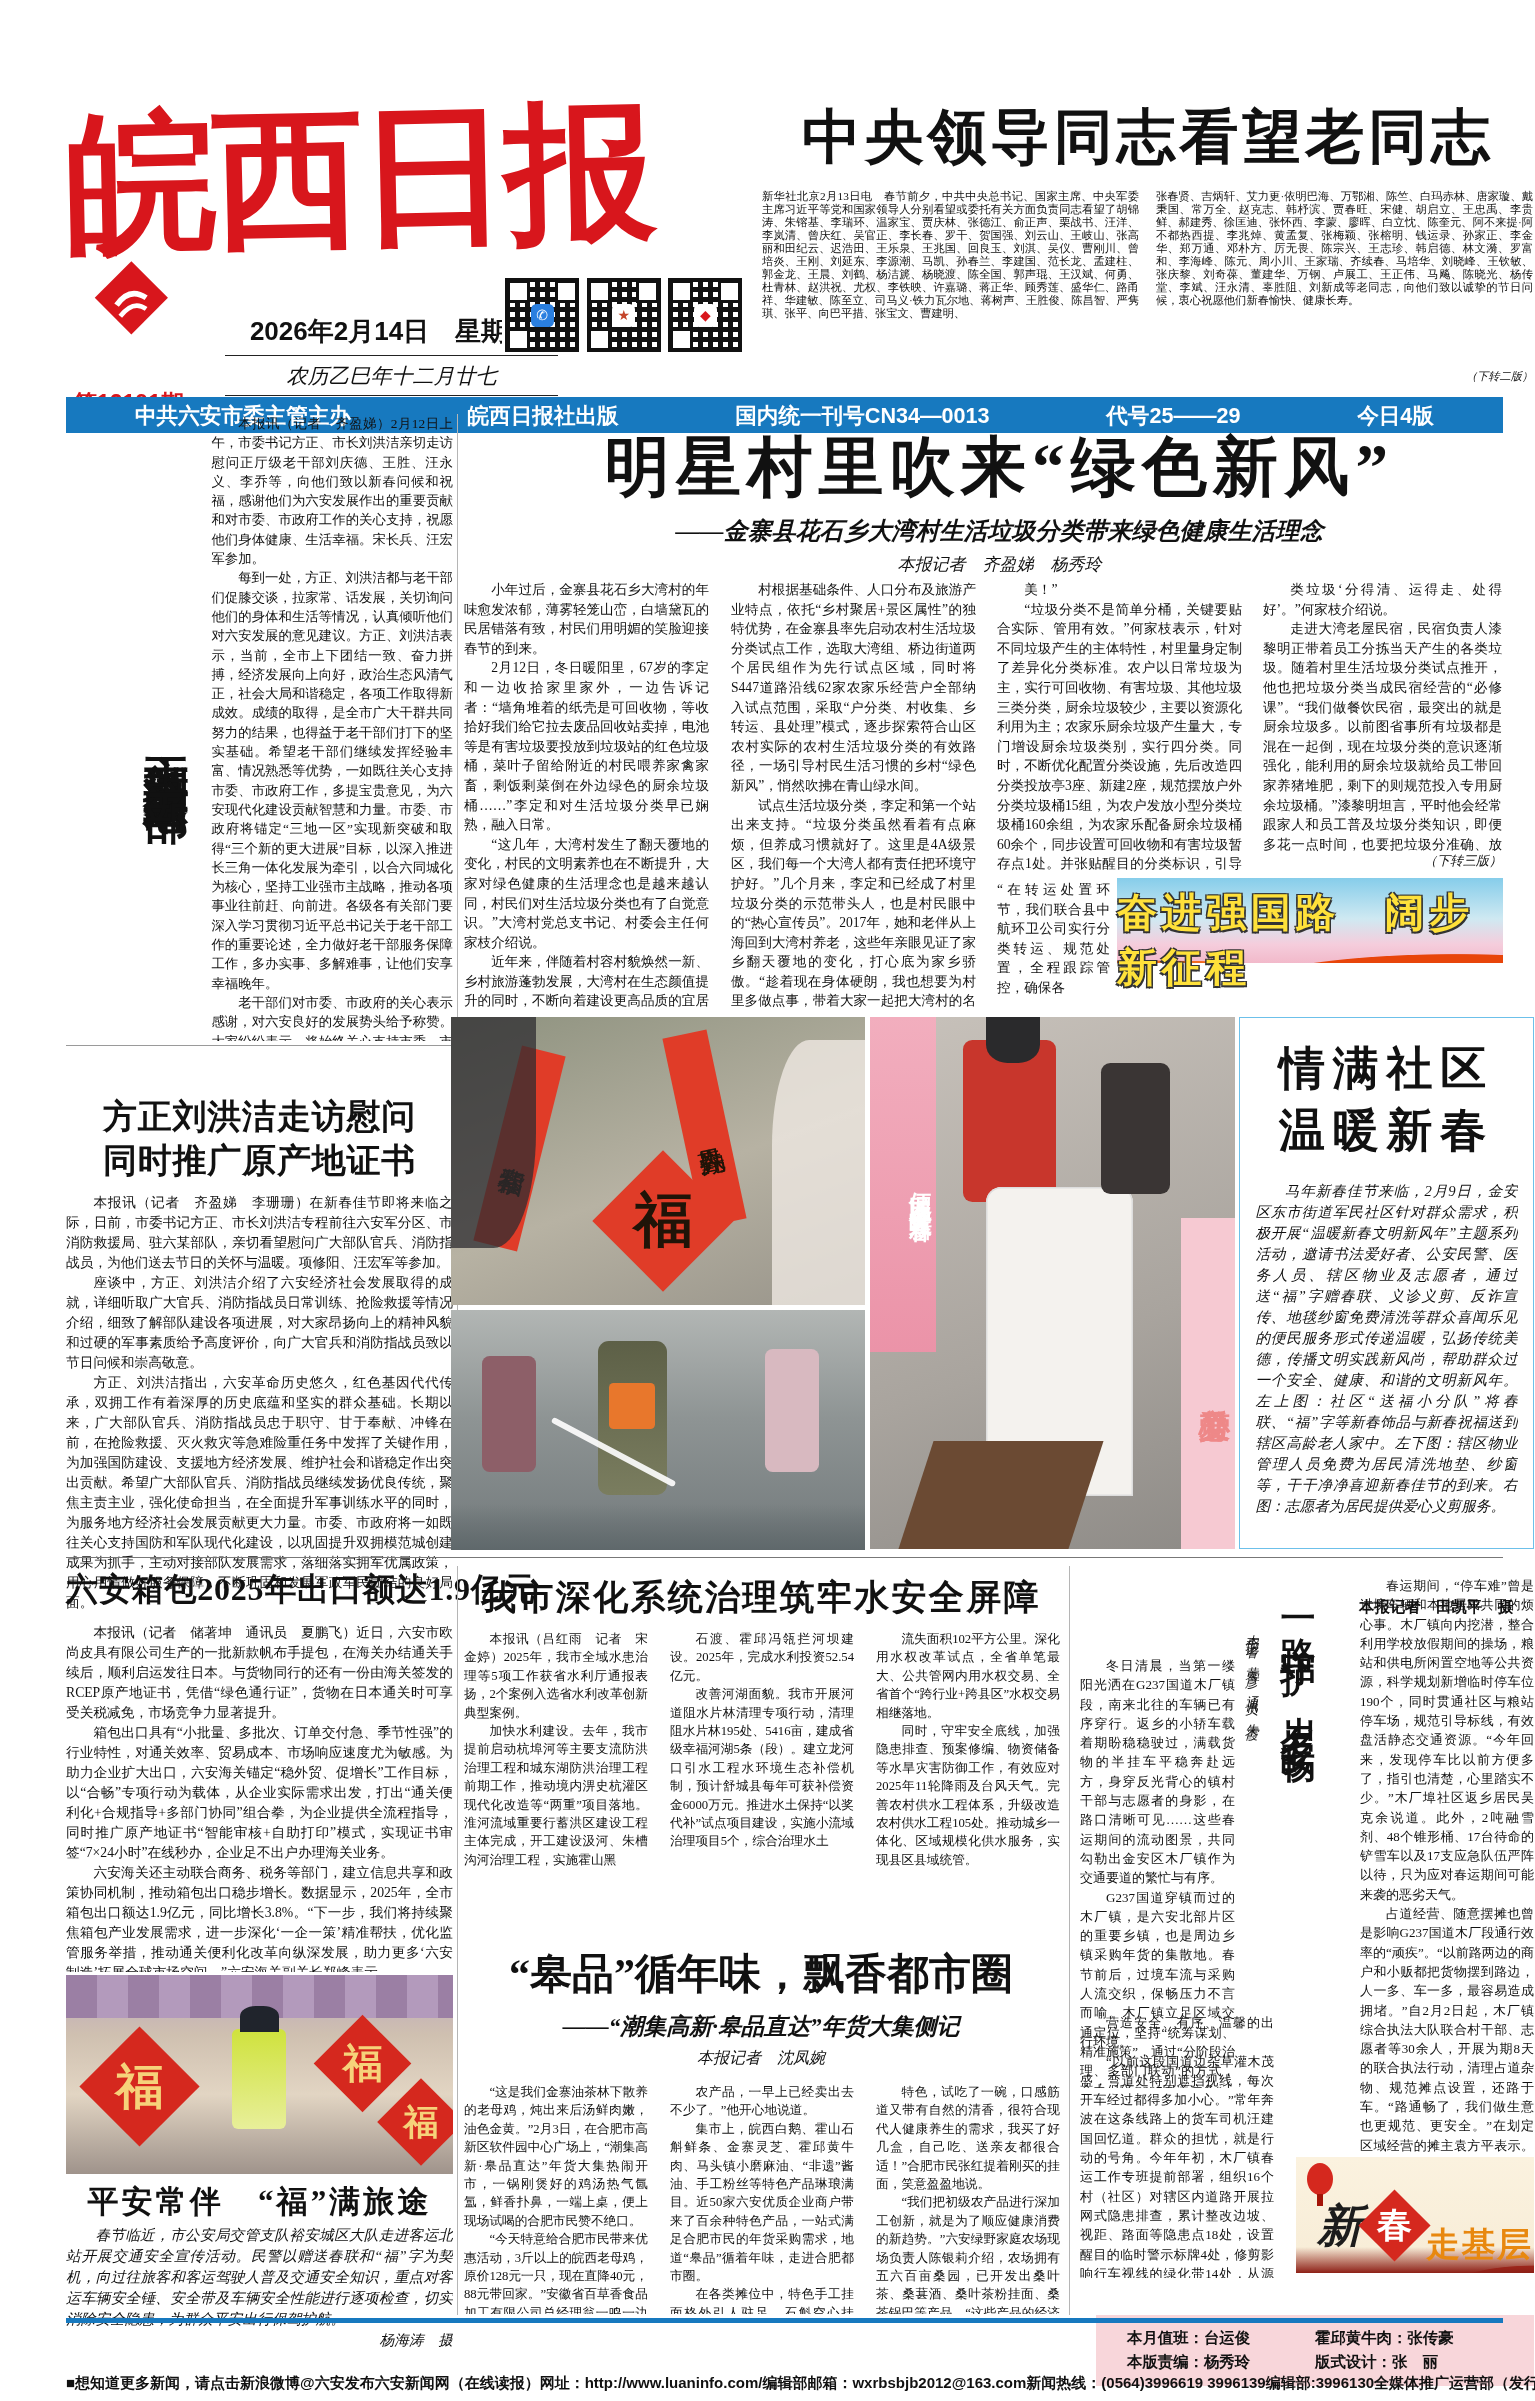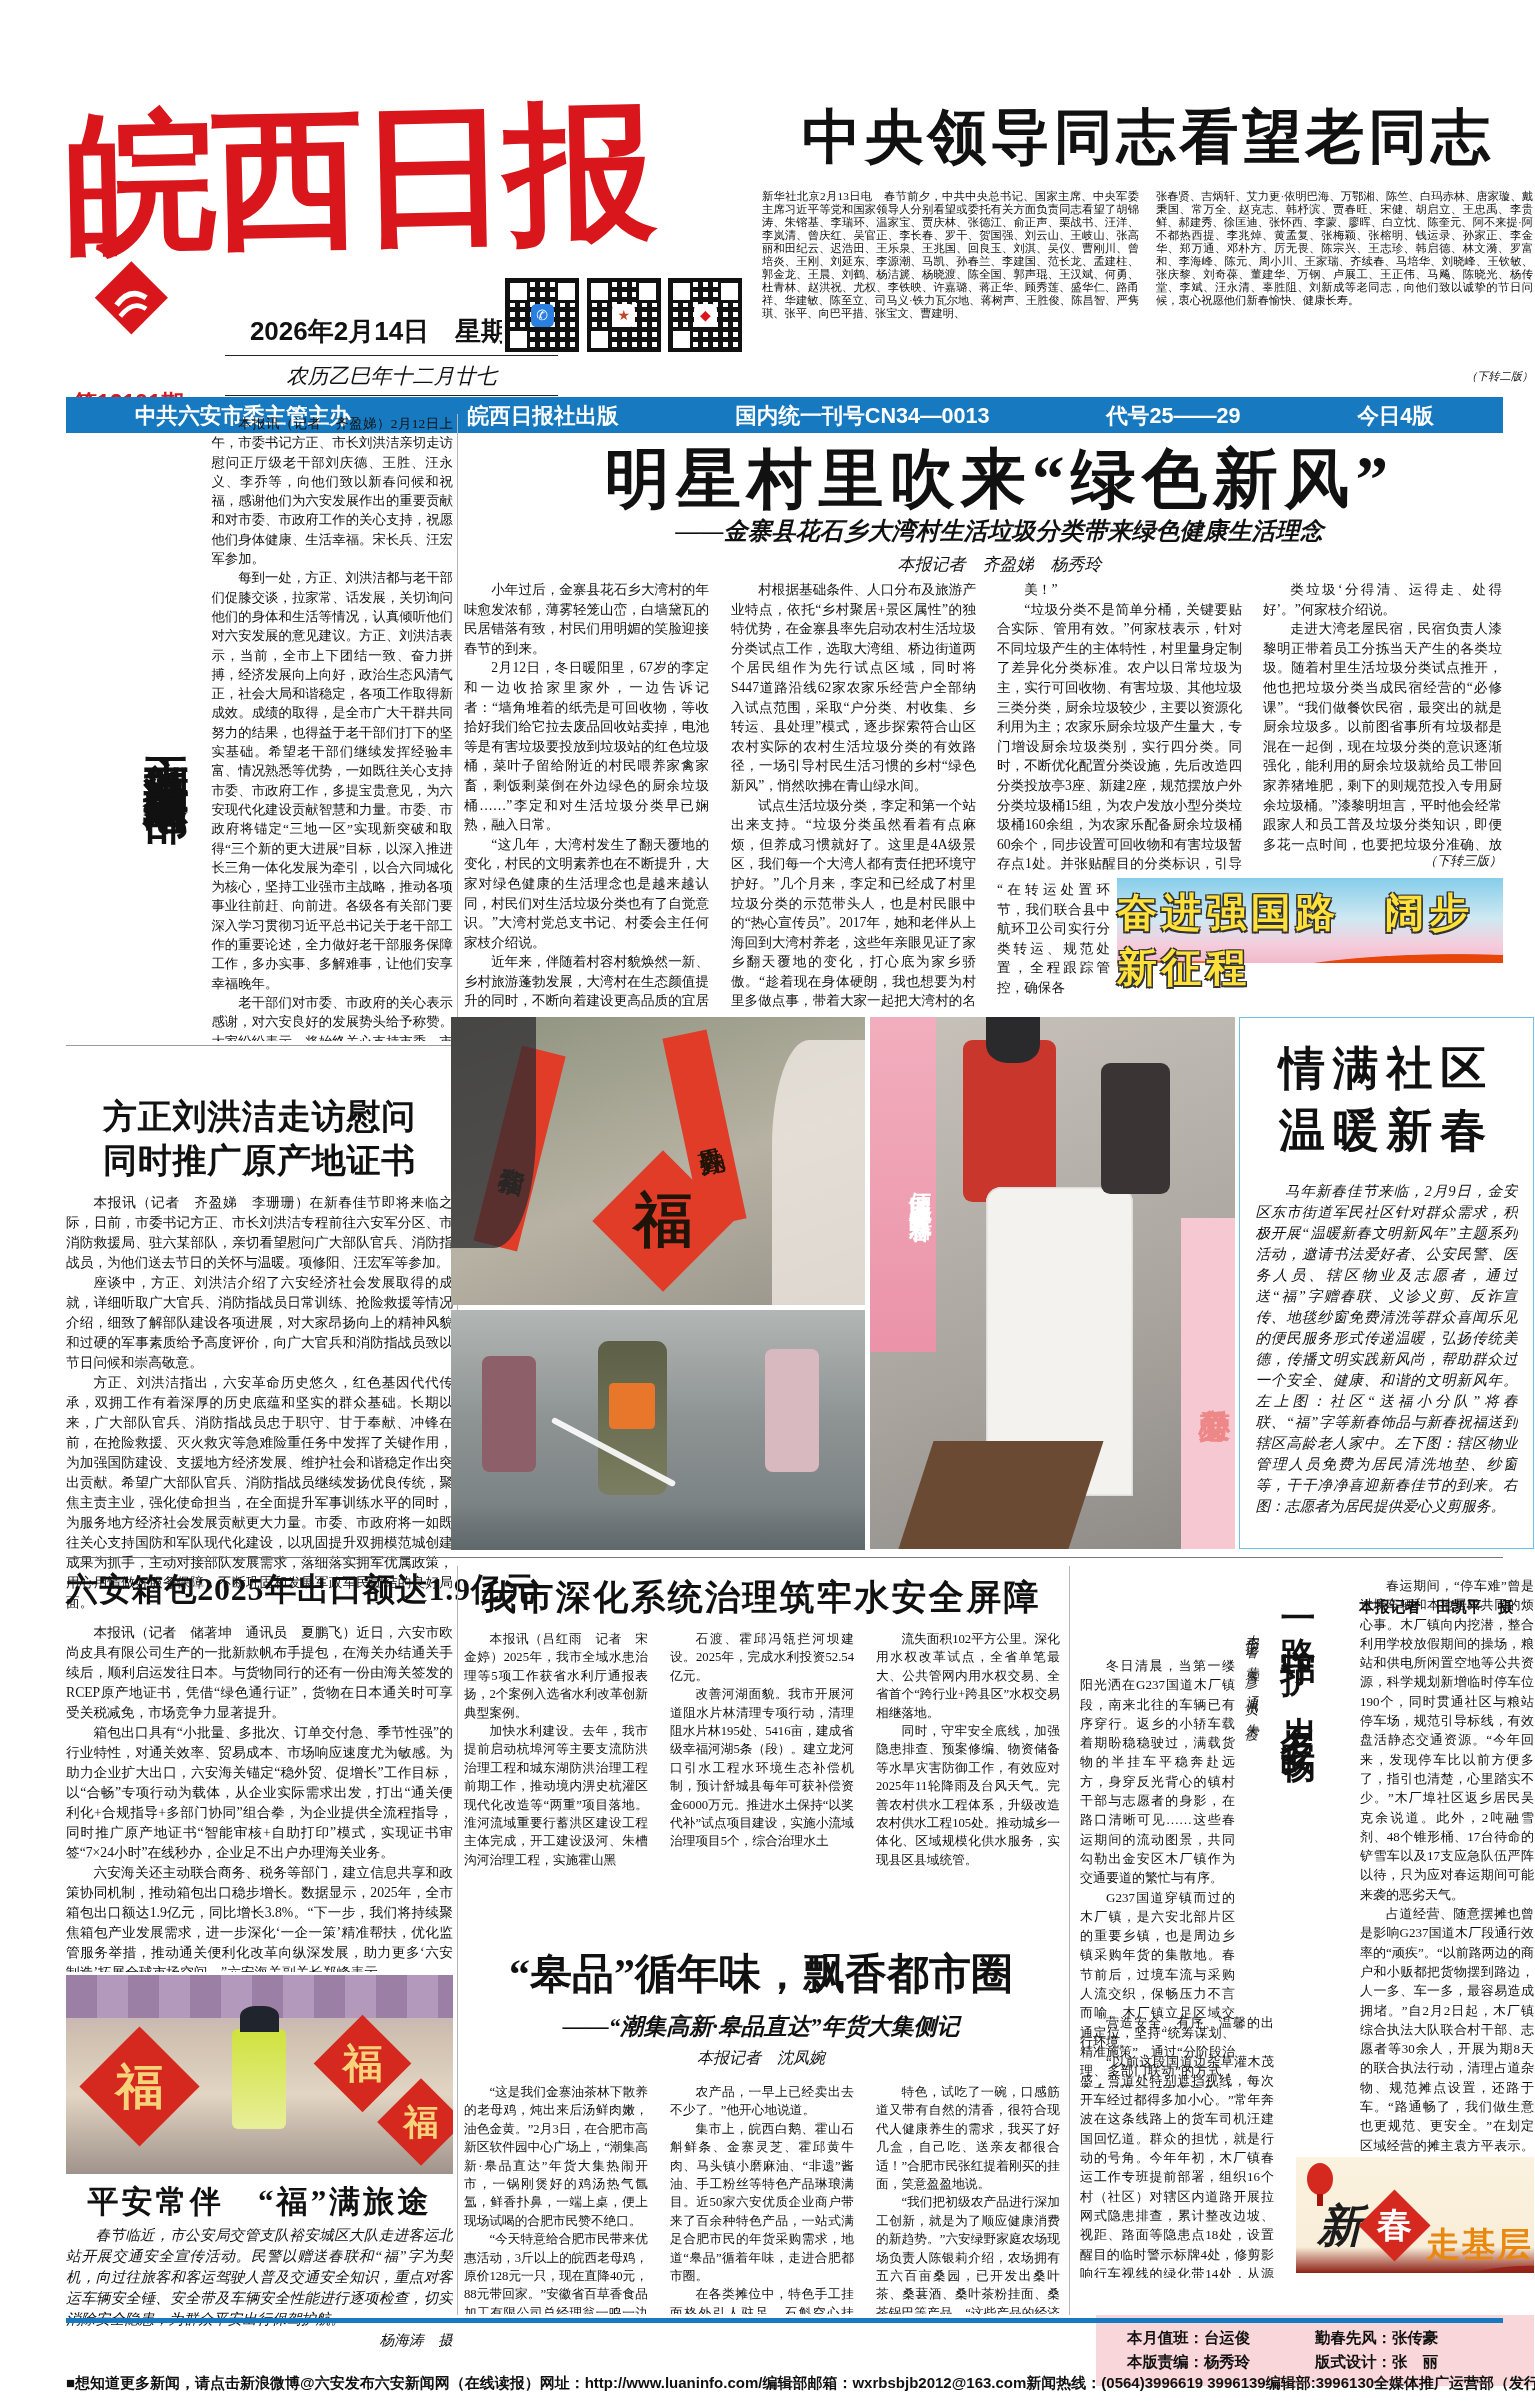--- a/index.html
+++ b/index.html
@@ -40,21 +40,21 @@
   
   #cadre{left:66px;top:414px;width:387px;height:627px;overflow:hidden;}
   #cadre-vtitle{float:left;writing-mode:vertical-rl;text-orientation:upright;width:130px;height:577px;
      font-size:45px;font-weight:900;letter-spacing:3.9px;margin-right:15.4px;text-align:center;}
   #cadre-body{font-size:13.4px;line-height:19.3px;}
   
   #military{left:66px;top:1056px;width:387px;}
   #military-title{font-size:34px;font-weight:900;text-align:center;line-height:1.28;letter-spacing:0.8px;}
   #military-body{font-size:13.7px;line-height:20px;margin-top:10.8px;height:417px;}
   
-  #main-title{left:463px;top:423px;width:1073px;text-align:center;font-size:65px;font-weight:900;letter-spacing:6.2px;white-space:nowrap;margin-top:12px;}
+  #main-title{left:463px;top:423px;width:1073px;text-align:center;font-size:65px;font-weight:900;letter-spacing:6.2px;white-space:nowrap;}
   #main-sub{left:463px;top:515px;width:1073px;text-align:center;font-size:24px;font-weight:700;}
   #main-byline{left:463px;top:553px;width:1073px;text-align:center;font-size:17px;}
   .main-col{font-size:13.6px;line-height:19.6px;}
   #main-c1{left:464px;top:580px;width:245px;height:431px;}
   #main-c2{left:731px;top:580px;width:245px;height:431px;}
   #main-c3a{left:997px;top:580px;width:245px;height:296px;}
   #main-c3b{left:997px;top:880px;width:113px;height:131px;}
   #main-c4{left:1263px;top:580px;width:239px;height:272px;}
   #main-jump{left:1263px;top:852px;width:239px;text-align:right;font-size:13px;font-style:italic;}
   #banner1{left:1117px;top:878px;width:386px;height:85px;display:flex;align-items:center;justify-content:center;
@@ -357,21 +357,21 @@
       <span id="xc-new">新</span>
       <span id="xc-diamond">
           <span>春</span>
         </span>
       <span class="hei" id="xc-jcc">走基层</span>
     </div>
   </div>
 
   <div class="abs hei" id="staffbox">
     <span>本月值班：台运俊</span>
-    <span>勤春先风：张传豪</span>
+    <span>霍邱黄牛肉：张传豪</span>
     <span>本版责编：杨秀玲</span>
     <span>版式设计：张　丽</span>
   </div>
 
   <div class="abs" id="footrule"></div>
   <div class="abs hei" id="footline">
     <span>■想知道更多新闻，请点击新浪微博@六安发布</span>
     <span>六安新闻网（在线读报）网址：http://www.luaninfo.com/</span>
     <span>编辑部邮箱：wxrbsbjb2012@163.com</span>
     <span>新闻热线：(0564)3996619 3996139</span>

